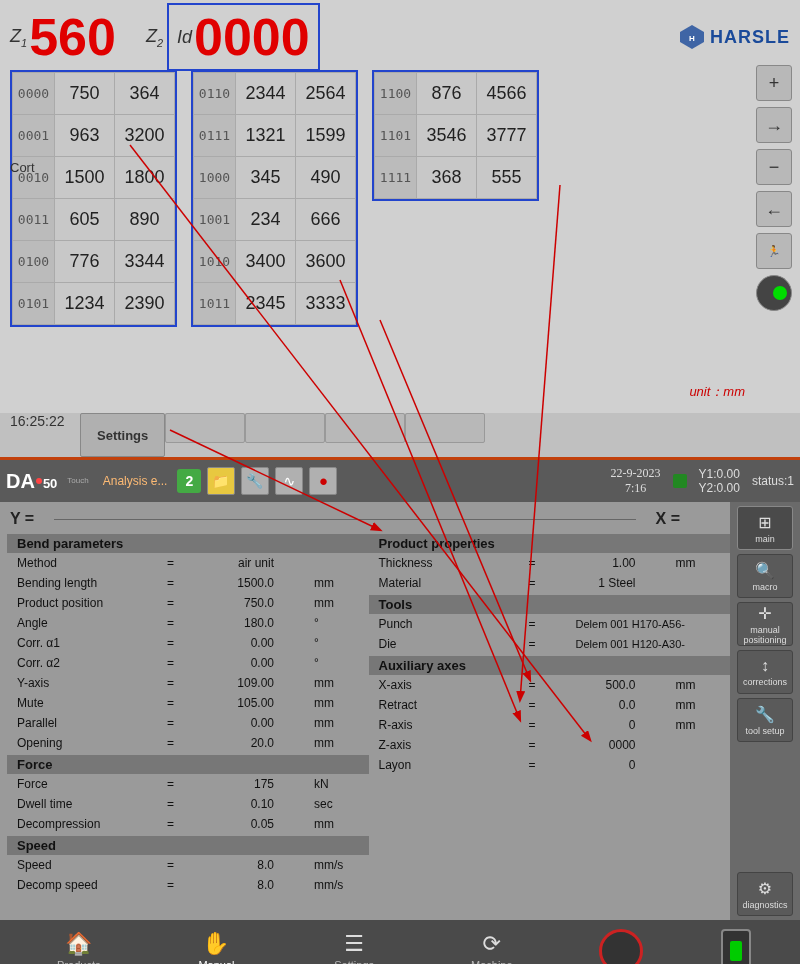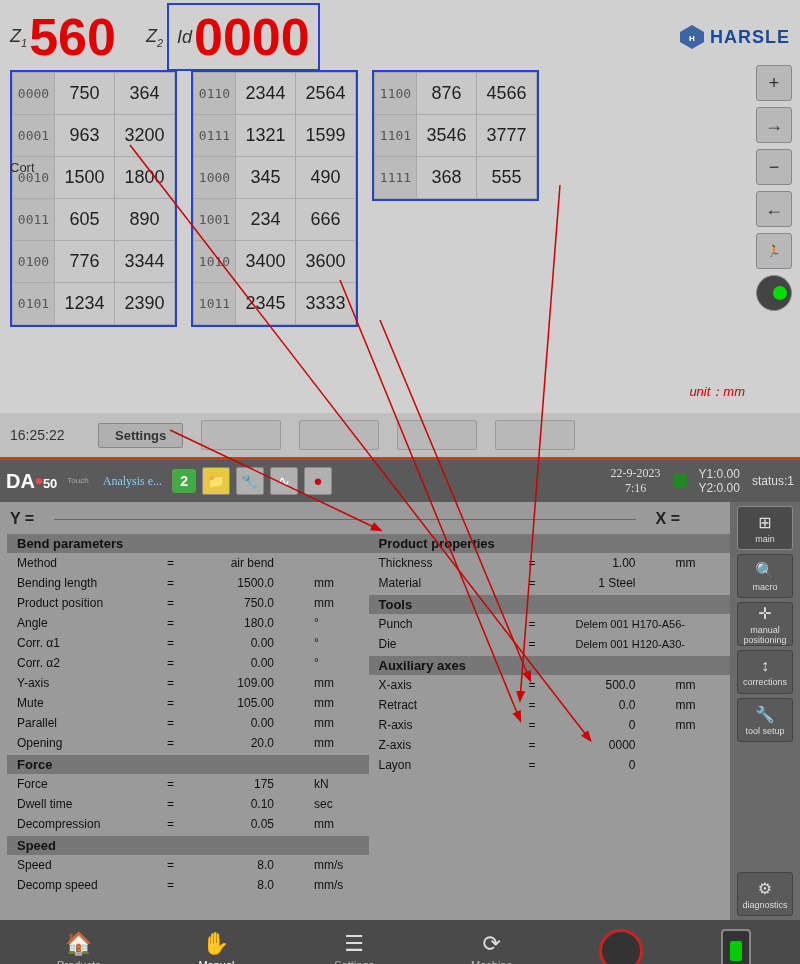--- a/index.html
+++ b/index.html
@@ -158,23 +158,22 @@
 
     
     .top-bottom-bar {
       position: absolute;
       bottom: 0;
       left: 0;
       right: 0;
       height: 44px;
       background: #c0c0c0;
       display: flex;
-      align-items: center;
       padding: 0 10px;
-      gap: 18px;
+      gap: 0;
     }
     .time-label {
       font-size: 14px;
       color: #333;
       min-width: 70px;
     }
     .settings-btn {
       background: #b0b0b0;
       border: 1px solid #888;
       padding: 4px 16px;
@@ -230,23 +229,22 @@
       margin: 0 1px;
       align-self: center;
     }
     .da-logo-50 {
       font-size: 13px;
       color: white;
       font-weight: bold;
     }
     .analysis-label {
       font-size: 12px;
-      color: #7dd3fc;
+      color: #fdba74;
       margin-right: 4px;
-      font-family: Liberation Serif, serif;
     }
     .green-num-btn {
       background: #44aa44;
       color: white;
       font-weight: bold;
       font-size: 14px;
       width: 24px;
       height: 24px;
       border-radius: 3px;
       display: flex;
@@ -677,21 +675,21 @@
         <div style="width:30px;"></div>
       </div>
 
       <div style="display:flex;">
 
         <div style="flex:1;margin-left:7px;">
           <div class="section-title">Bend parameters</div>
           <div class="param-row">
             <span class="param-name">Method</span>
             <span class="param-eq">=</span>
-            <span class="param-value">air bend</span>
+            <span class="param-value">air unit</span>
           </div>
           <div class="param-row">
             <span class="param-name">Bending length</span>
             <span class="param-eq">=</span>
             <span class="param-value">1500.0</span>
             <span class="param-unit">mm</span>
           </div>
           <div class="param-row">
             <span class="param-name">Product position</span>
             <span class="param-eq">=</span>

